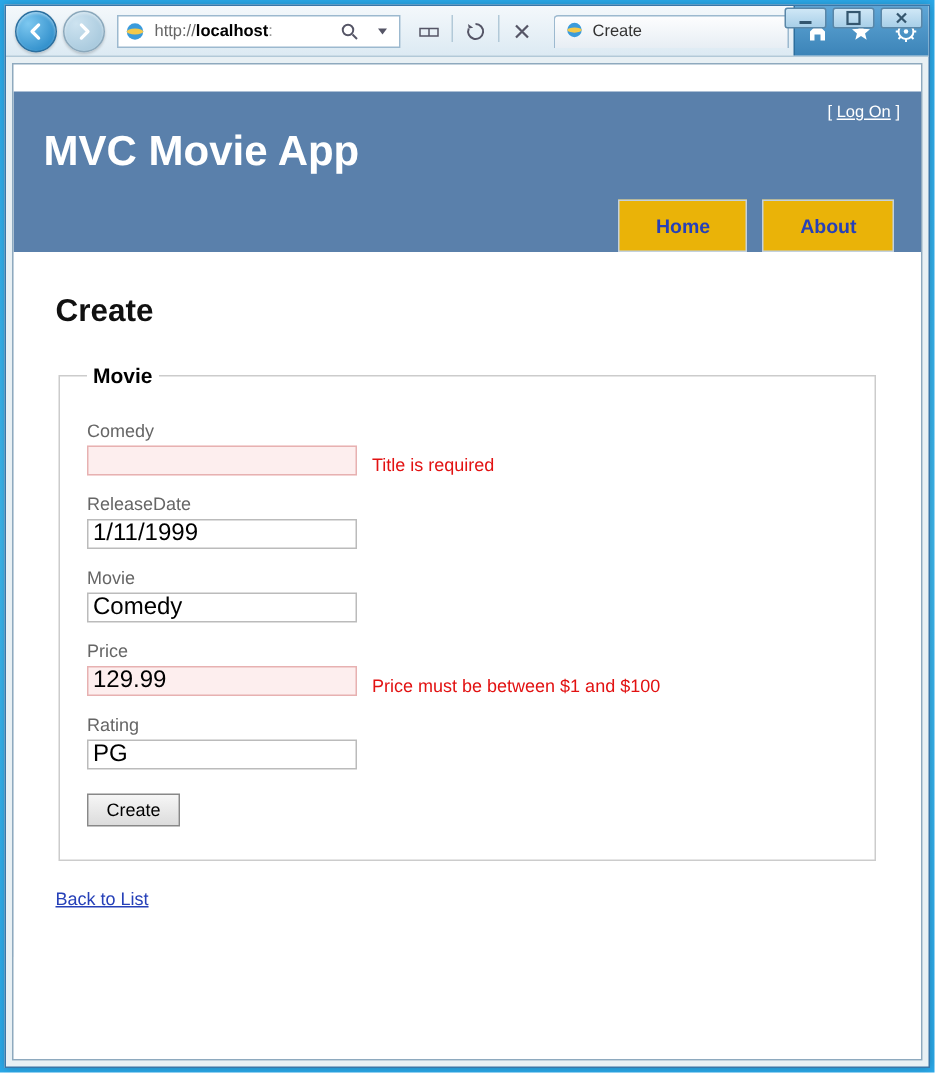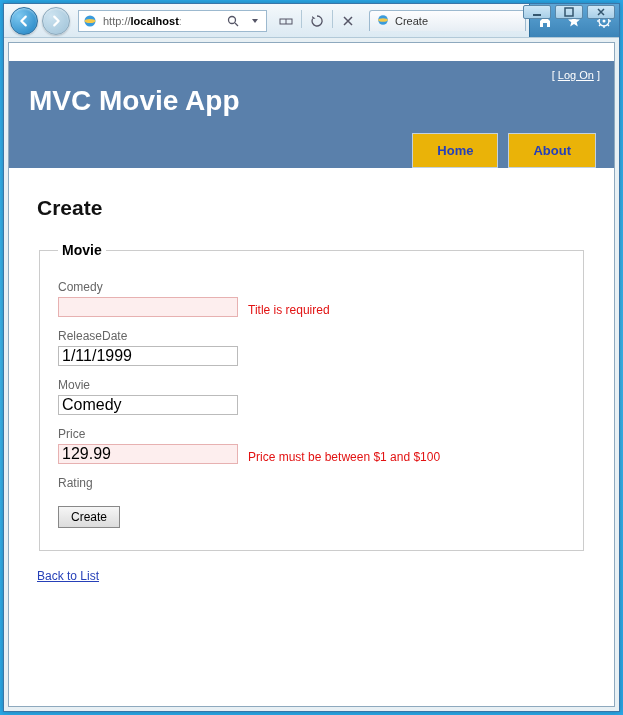--- a/index.html
+++ b/index.html
@@ -201,20 +201,24 @@
             <span class="val-msg"></span>
           </div>
 
           <div class="editor-label">Price</div>
           <div class="editor-row">
             <span class="editor-field"><input class="input-err" type="text" value="129.99" style=""></span>
             <span class="val-msg">Price must be between $1 and $100</span>
           </div>
 
           <div class="editor-label">Rating</div>
+          <div class="editor-row">
+            <span class="editor-field"><input type="text" value="PG" style=""></span>
+            <span class="val-msg"></span>
+          </div>
 
           <div class="submit-row">
             <button type="submit">Create</button>
           </div>
         </fieldset>
 
         <a class="backlink">Back to List</a>
       </div>
     </div>
   </div>

